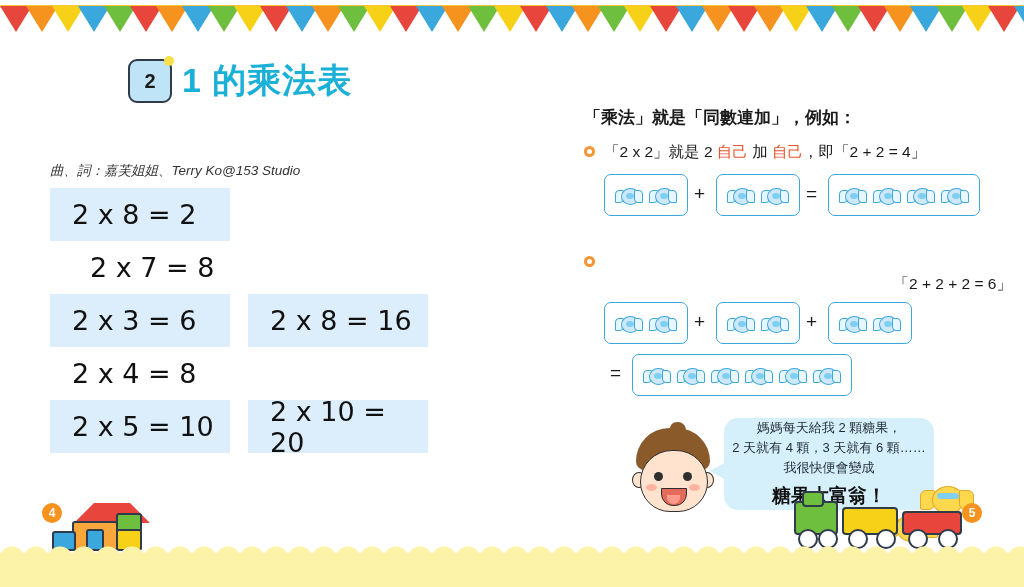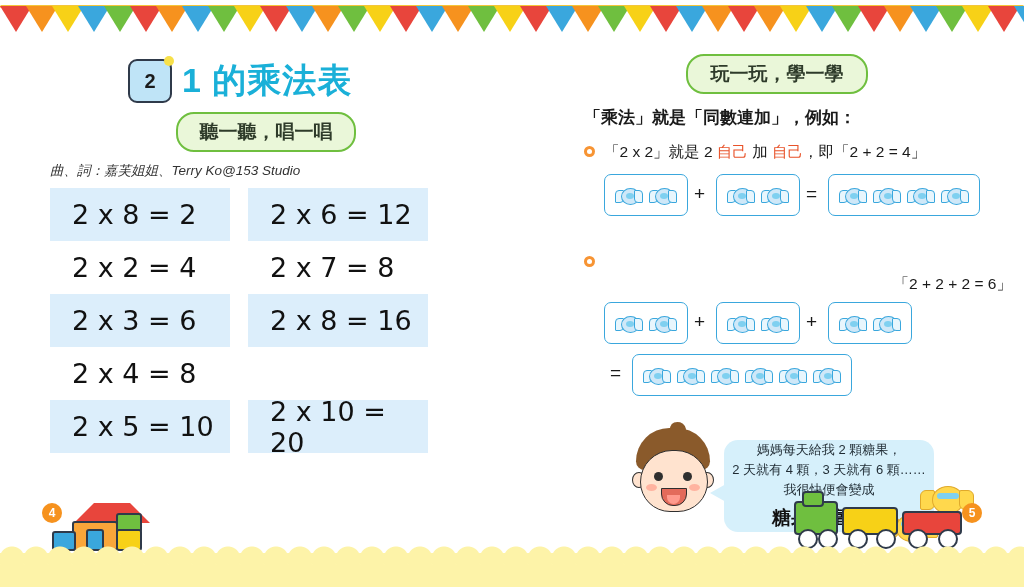--- a/index.html
+++ b/index.html
@@ -69,21 +69,21 @@
   .candy{width:28px;height:17px;position:relative;display:inline-block;}
   .candy .body{position:absolute;left:6px;top:1px;width:17px;height:15px;border-radius:50%;
     background:#cfe8f8;border:1.4px solid #3aa7dd;}
   .candy .body:after{content:"";position:absolute;left:4px;top:4px;width:8px;height:6px;border-radius:50%;
     background:#7fd0f0;}
   .candy .wl,.candy .wr{position:absolute;top:3px;width:7px;height:11px;border:1.4px solid #3aa7dd;background:#e8f6fd;}
   .candy .wl{left:0;border-radius:4px 1px 4px 1px;}
   .candy .wr{right:0;border-radius:1px 4px 1px 4px;}
 
   
-  .bubble{position:absolute;left:212px;top:400px;width:210px;height:92px;background:#d6f0fb;border-radius:14px;
+  .bubble{position:absolute;left:212px;top:378px;width:210px;height:92px;background:#d6f0fb;border-radius:14px;
     display:flex;flex-direction:column;align-items:center;justify-content:center;text-align:center;
     font-size:13px;color:#1f2b33;line-height:1.55;padding:0 8px;box-sizing:border-box;}
   .bubble .big{font-size:19px;font-weight:bold;color:#111;margin-top:3px;}
   .bubble:after{content:"";position:absolute;left:-14px;top:44px;border-top:9px solid transparent;
     border-bottom:9px solid transparent;border-right:16px solid #d6f0fb;}
   .boy{position:absolute;left:118px;top:388px;width:86px;height:86px;}
   .boy .hair{position:absolute;left:6px;top:0;width:74px;height:42px;background:#8a5a2b;border-radius:38px 38px 10px 10px;}
   .boy .face{position:absolute;left:10px;top:22px;width:66px;height:60px;background:#ffe3cf;border-radius:32px 32px 30px 30px;border:1.5px solid #2f2f2f;}
   .boy .ear-l,.boy .ear-r{position:absolute;top:44px;width:12px;height:14px;background:#ffe3cf;border:1.5px solid #2f2f2f;border-radius:50%;}
   .boy .ear-l{left:2px;} .boy .ear-r{right:2px;}
@@ -162,32 +162,29 @@
 
 <div class="page">
 
   <div class="left">
 
     <div class="title-row">
       <div class="title-badge">2</div>
       <div class="main-title">1 的乘法表</div>
     </div>
 
-    <div class="banner left-b">聽一聽，唱一唱</div>
 
     <div class="credit">曲、詞：嘉芙姐姐、Terry Ko@153 Studio</div>
 
     <div class="table" id="mtable">
         <div class="trow">
           <div class="cell shade">2 x 8 = 2</div>
           <div class="gap"></div>
-          <div class="cell shade">2 x 6 = 12</div>
-        </div>
-        <div class="trow">
-          <div class="cell">2 x 2 = 4</div>
+        </div>
+        <div class="trow">
           <div class="gap"></div>
           <div class="cell">2 x 7 = 8</div>
         </div>
         <div class="trow">
           <div class="cell shade">2 x 3 = 6</div>
           <div class="gap"></div>
           <div class="cell shade">2 x 8 = 16</div>
         </div>
         <div class="trow">
           <div class="cell">2 x 4 = 8</div>
@@ -207,21 +204,20 @@
       <div class="bk" style="left:20px;top:24px;width:42px;height:26px;background:#f9a63a;"></div>
       <div class="bk" style="left:34px;top:32px;width:14px;height:18px;background:#3aa7dd;"></div>
       <div class="bk" style="left:64px;top:16px;width:22px;height:16px;background:#6fbf3f;"></div>
       <div class="bk" style="left:64px;top:32px;width:22px;height:18px;background:#f7d117;"></div>
       <div class="bk" style="left:0px;top:34px;width:20px;height:16px;background:#3aa7dd;"></div>
     </div>
   </div>
 
   <div class="right">
 
-    <div class="banner right-b">玩一玩，學一學</div>
 
     <div class="intro">「乘法」就是「同數連加」，例如：</div>
 
     <div class="bullet" style="left:72px;top:106px;"></div>
     <div class="ex-text" style="left:92px;top:100px;width:400px;" id="ex1text"><span>「2 x 2」就是 2 </span><span class="hl">自己</span><span> 加 </span><span class="hl">自己</span><span>，即「2 + 2 = 4」</span></div>
     <div id="ex1row">
         <div class="cbox" style="left: 92px; top: 134px; width: 82px; height: 40px;">
           <span class="candy">
             <span class="wl"></span>
             <span class="body"></span>

